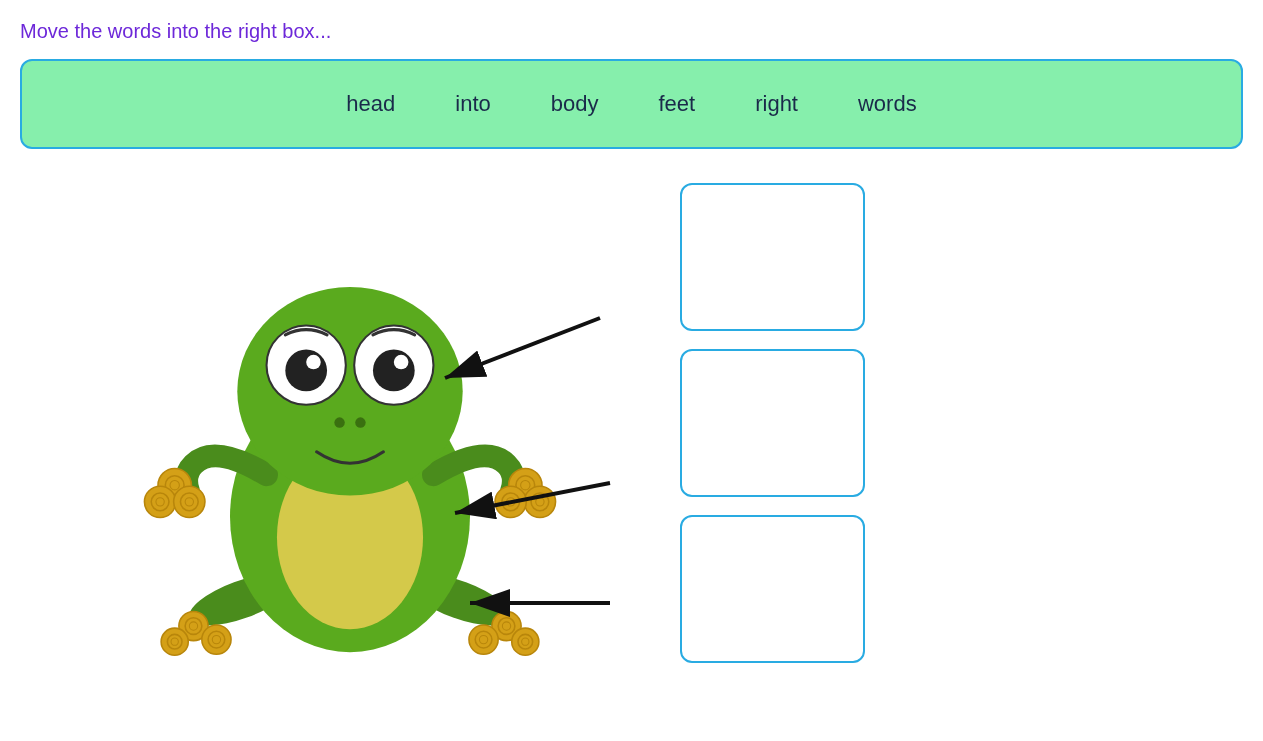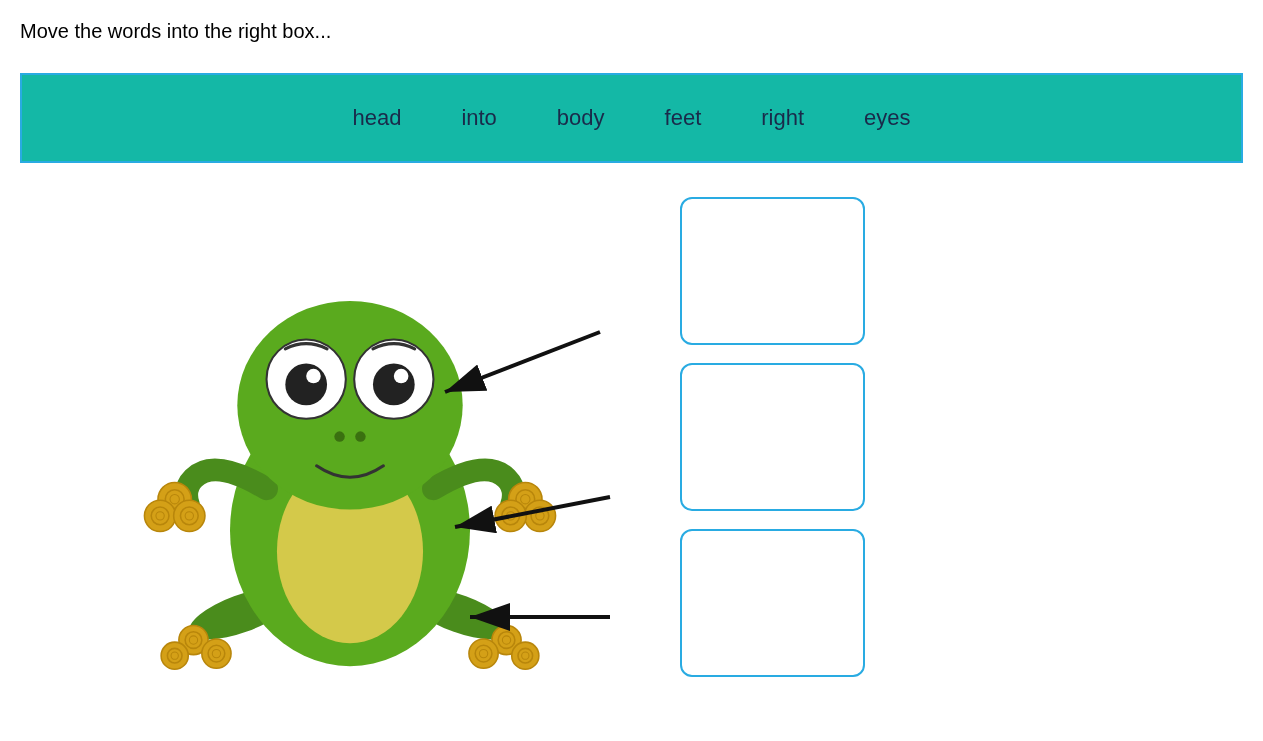--- a/index.html
+++ b/index.html
@@ -5,35 +5,35 @@
     * { box-sizing: border-box; margin: 0; padding: 0; }
     body {
       font-family: 'Segoe UI', Arial, sans-serif;
       background: #fff;
       padding: 20px 20px;
       color: #1a2a4a;
     }
     .instruction {
       font-size: 20px;
       font-weight: 400;
-      margin-bottom: 30px;
-      color: #000000;
+      margin-bottom: 16px;
+      color: #6d28d9;
     }
     .word-bank {
       border: 2px solid #29abe2;
-      border-radius: 0;
+      border-radius: 12px;
       padding: 28px 20px;
       display: flex;
       flex-direction: row;
       justify-content: center;
       align-items: center;
       gap: 60px;
       margin-bottom: 24px;
       min-height: 90px;
-      background: #14b8a6;
+      background: #86efac;
     }
     .word-item {
       font-size: 22px;
       color: #1a2a4a;
       cursor: grab;
       user-select: none;
     }
     .main-area {
       display: flex;
       flex-direction: row;
@@ -81,21 +81,21 @@
 <body>
 
 <p class="instruction">Move the words into the right box...</p>
 
 <div class="word-bank">
   <span class="word-item">head</span>
   <span class="word-item">into</span>
   <span class="word-item">body</span>
   <span class="word-item">feet</span>
   <span class="word-item">right</span>
-  <span class="word-item">eyes</span>
+  <span class="word-item">words</span>
 </div>
 
 <div class="main-area">
   <div class="frog-area">
 
     <svg class="frog-svg" viewBox="0 0 420 460" xmlns="http://www.w3.org/2000/svg">
 
       <ellipse cx="105" cy="390" rx="52" ry="18" fill="#4a8c1c" transform="rotate(-20,105,390)"></ellipse>
       <ellipse cx="315" cy="390" rx="52" ry="18" fill="#4a8c1c" transform="rotate(20,315,390)"></ellipse>
 

